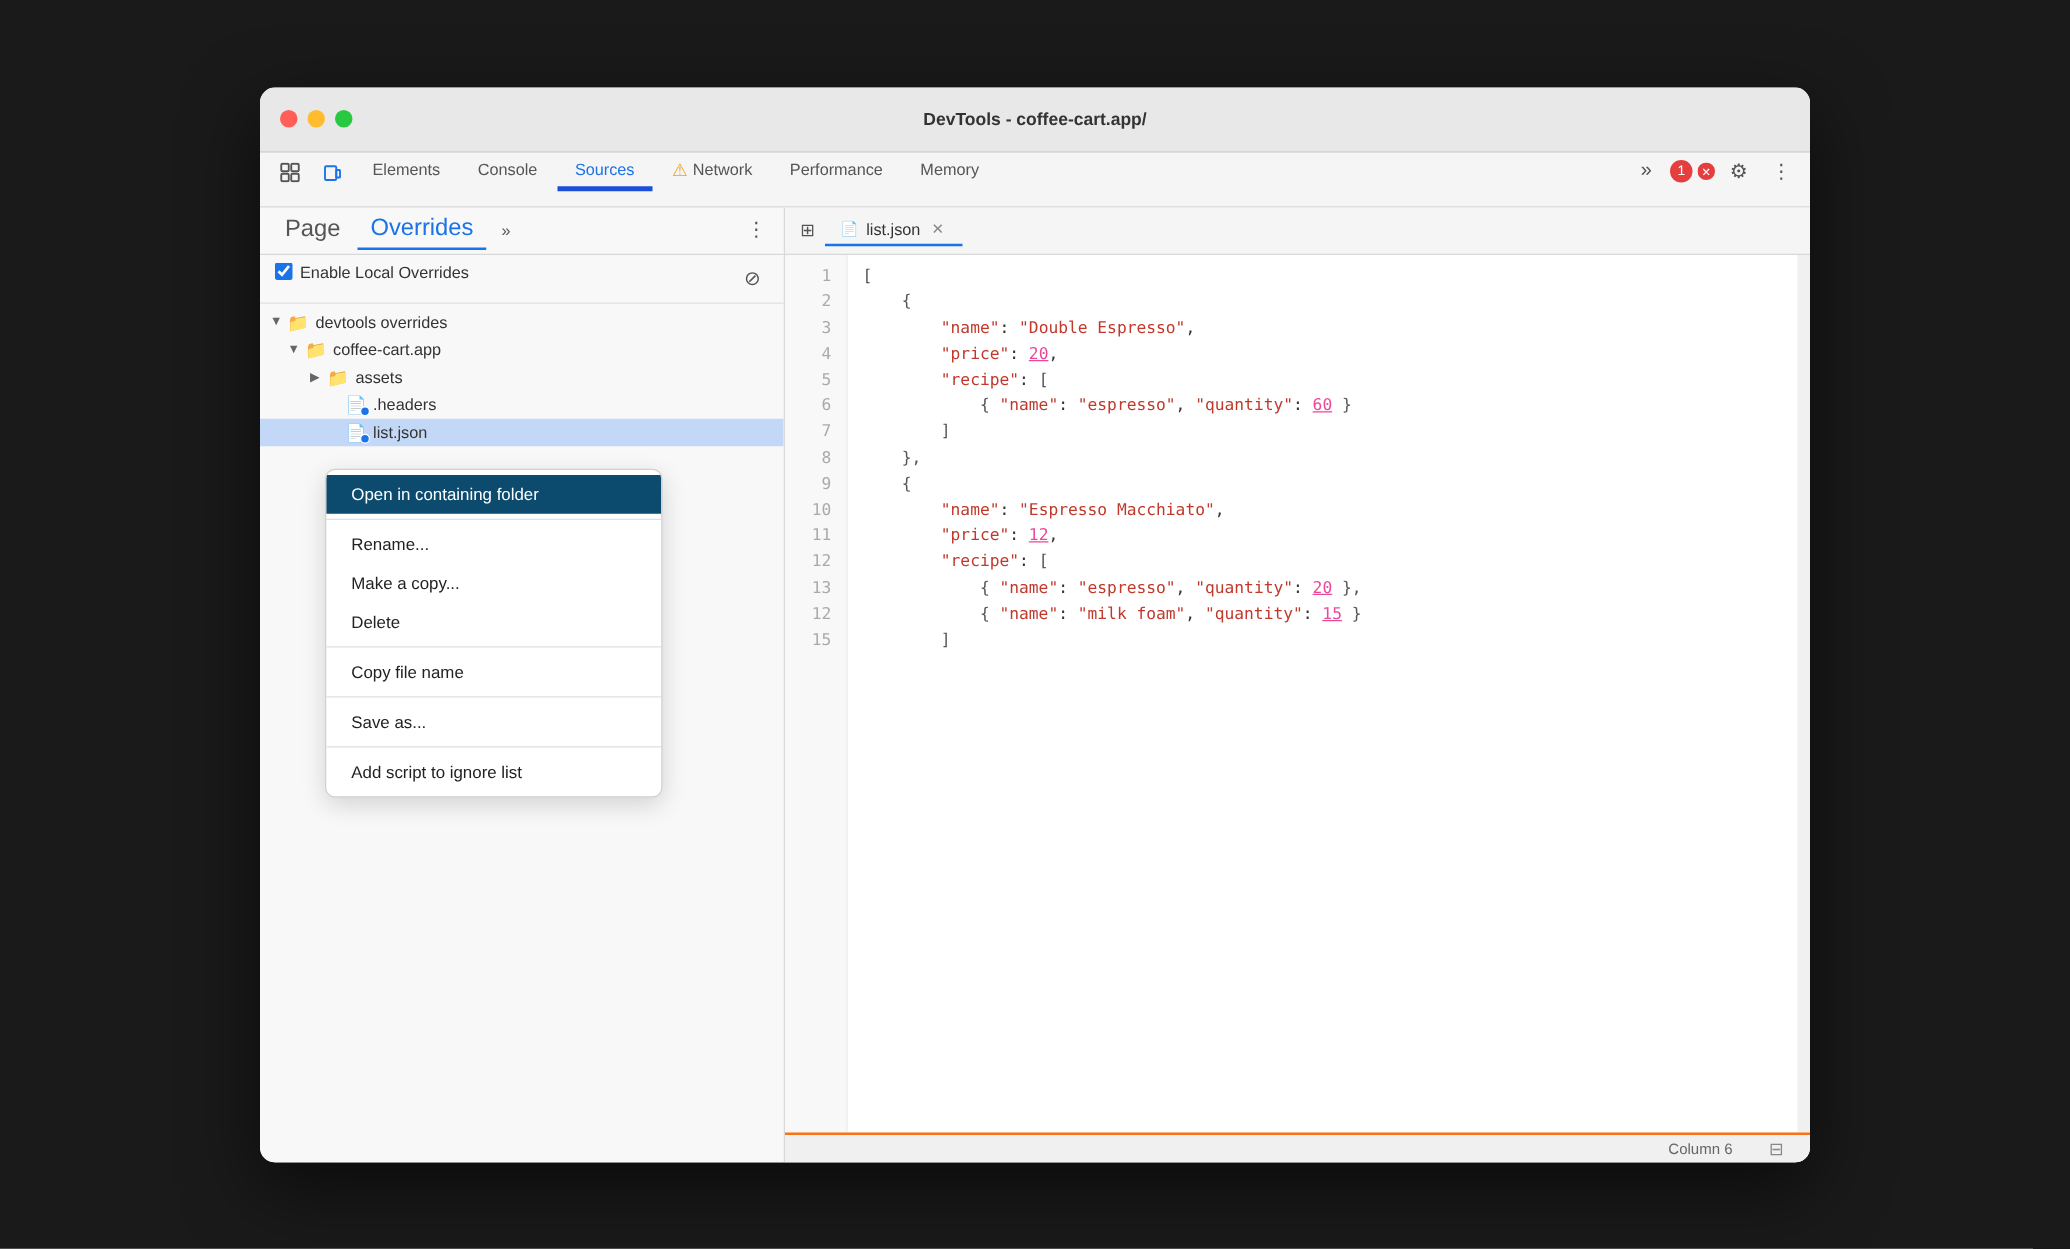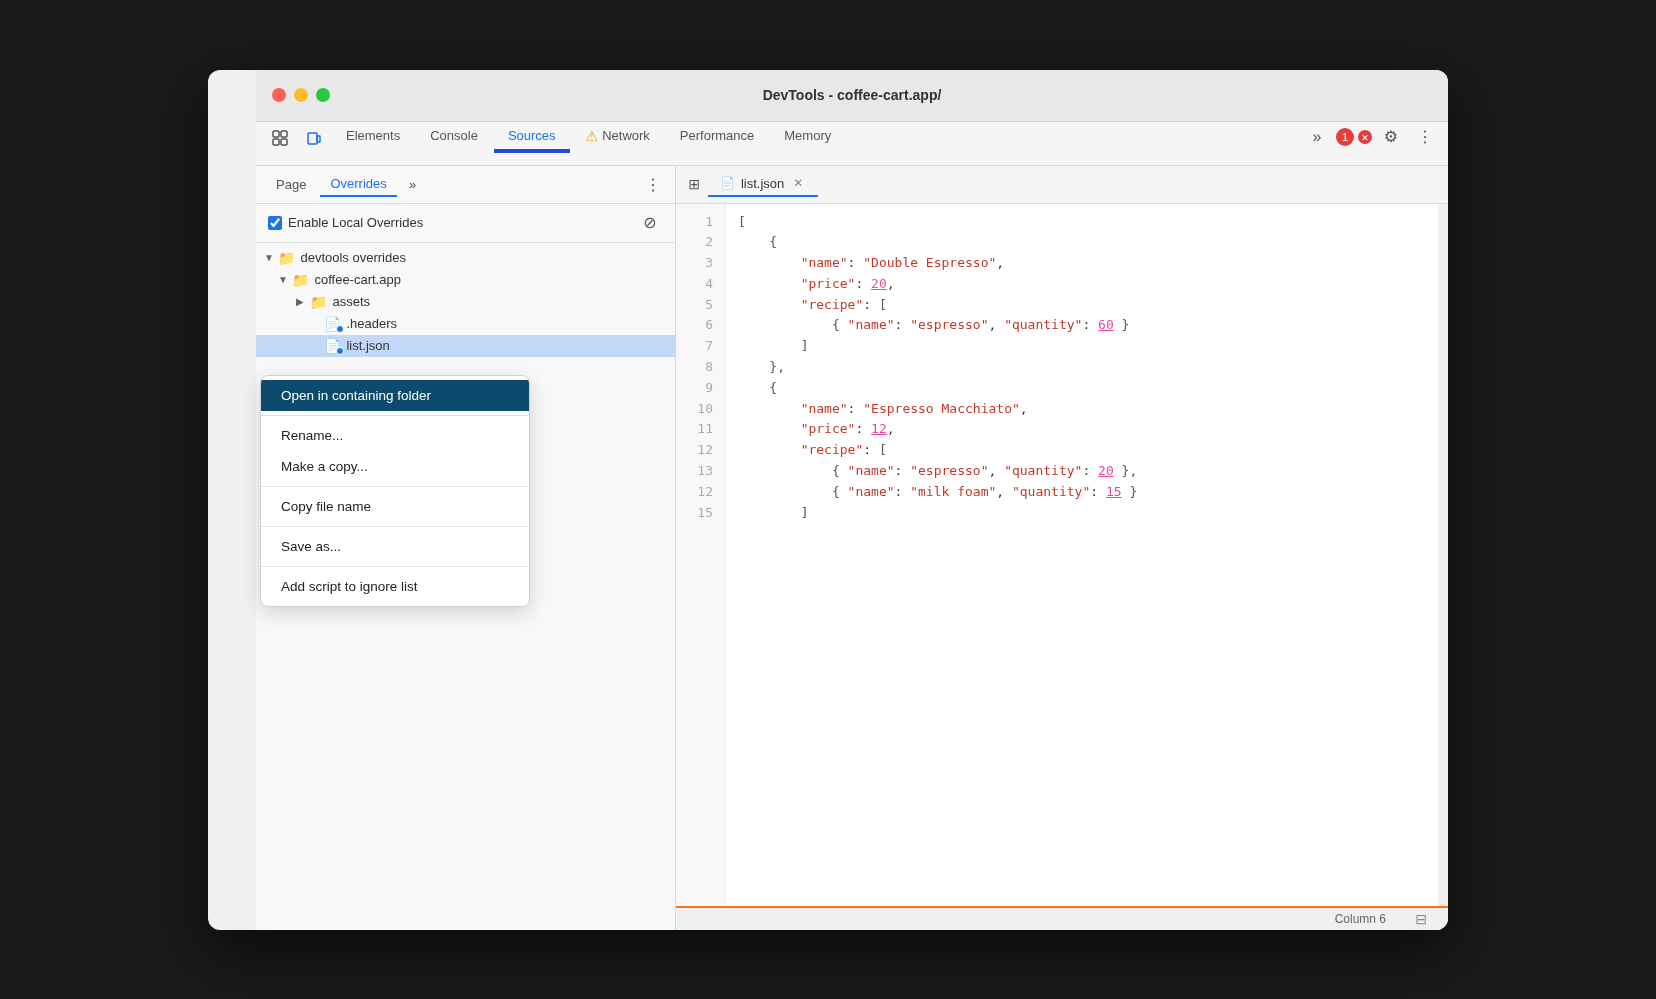--- a/index.html
+++ b/index.html
@@ -13,21 +13,20 @@
     }
     .window {
       width: 1240px;
       height: 860px;
       background: #f0f0f0;
       border-radius: 12px;
       box-shadow: 0 20px 60px rgba(0,0,0,0.6);
       overflow: hidden;
       display: flex;
       flex-direction: column;
-      padding-left: 48px;
     }
     
     .title-bar {
       background: #e8e8e8;
       height: 52px;
       display: flex;
       align-items: center;
       padding: 0 16px;
       border-bottom: 1px solid #d0d0d0;
       position: relative;
@@ -148,42 +147,42 @@
     .sidebar-tabs {
       display: flex;
       align-items: center;
       padding: 0 10px;
       border-bottom: 1px solid #d8d8d8;
       height: 38px;
       gap: 4px;
     }
     .sidebar-tab {
       padding: 4px 10px;
-      font-size: 13px;
+      font-size: 19px;
       color: #555;
       cursor: pointer;
       border-radius: 4px;
     }
     .sidebar-tab.active {
       color: #1a73e8;
       border-bottom: 2px solid #1a73e8;
       border-radius: 0;
     }
     .sidebar-more-btn {
       width: 24px;
       height: 24px;
       border: none;
       background: transparent;
       cursor: pointer;
       font-size: 13px;
       color: #555;
     }
     .overrides-toolbar {
       display: flex;
-      align-items: center;
+      align-items: flex-start;
       padding: 6px 12px;
       border-bottom: 1px solid #e0e0e0;
       gap: 8px;
     }
     .checkbox-wrapper {
       display: flex;
       align-items: center;
       gap: 6px;
       font-size: 13px;
       color: #333;
@@ -474,20 +473,21 @@
           </span>
           <span>list.json</span>
         </div>
       </div>
 
       <div class="context-menu">
         <div class="ctx-item highlighted">Open in containing folder</div>
         <div class="ctx-separator"></div>
         <div class="ctx-item">Rename...</div>
         <div class="ctx-item">Make a copy...</div>
+        <div class="ctx-item">Delete</div>
         <div class="ctx-separator"></div>
         <div class="ctx-item">Copy file name</div>
         <div class="ctx-separator"></div>
         <div class="ctx-item">Save as...</div>
         <div class="ctx-separator"></div>
         <div class="ctx-item">Add script to ignore list</div>
       </div>
     </div>
 
     <div class="editor-area">

